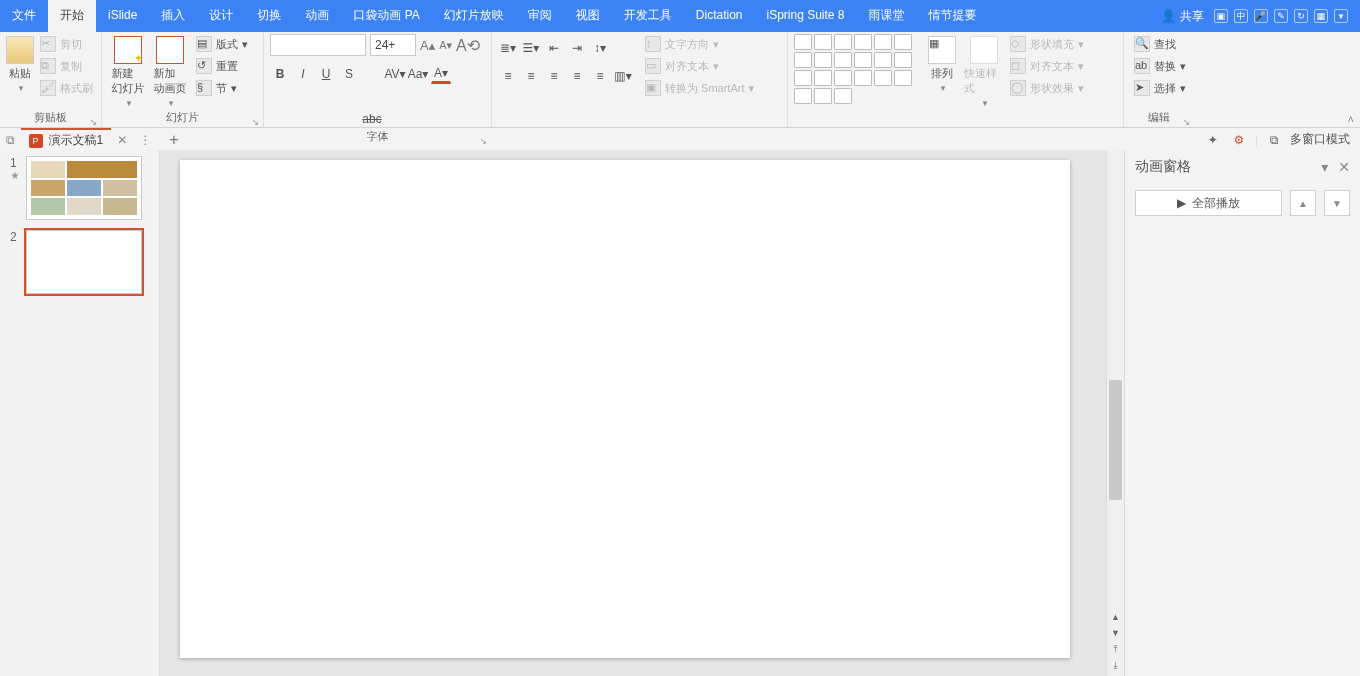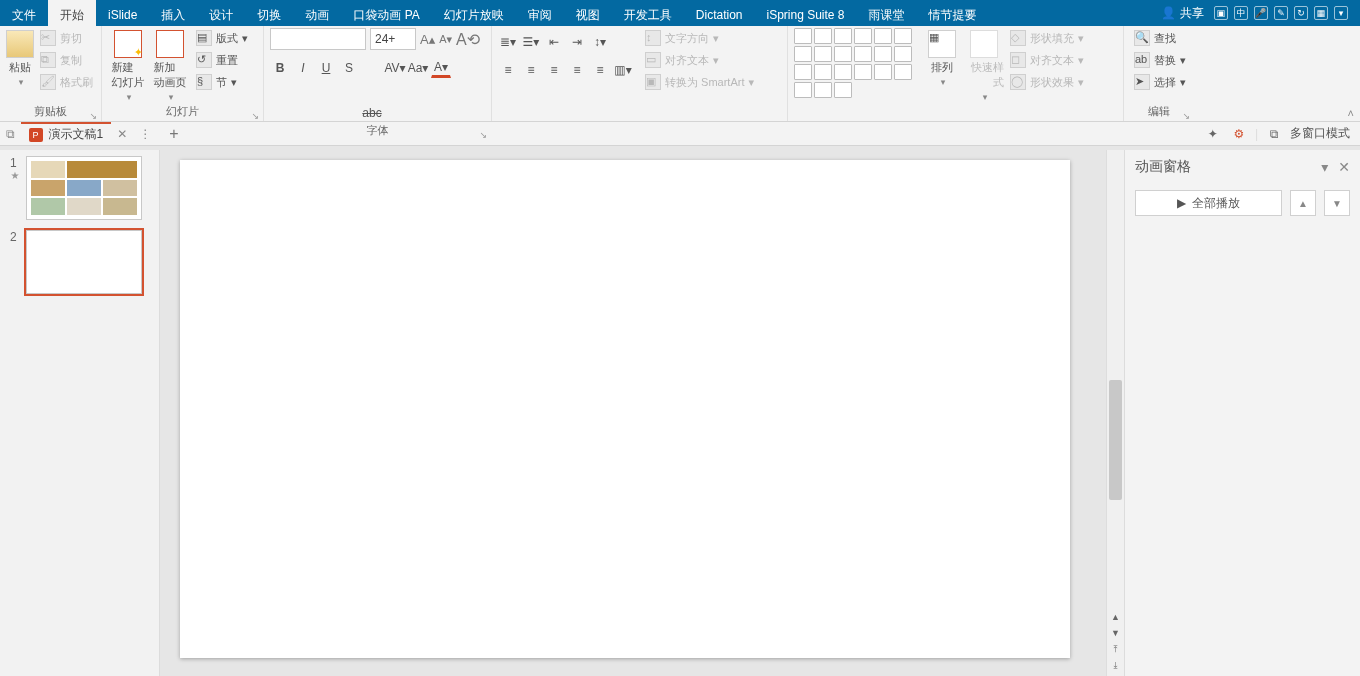--- a/index.html
+++ b/index.html
@@ -1,17 +1,17 @@
 <!DOCTYPE html>
 <html><head>
 <meta charset="utf-8">
 <style>
 * { margin:0; padding:0; box-sizing:border-box; font-family:"Microsoft YaHei","Segoe UI",sans-serif; }
 body { width:1360px; height:676px; background:#e6e6e6; overflow:hidden; position:relative; }
-.titlebar { height:26px; background:#0369a1; display:flex; color:#fff; font-size:12px; }
+.titlebar { height:32px; background:#3b82f6; display:flex; color:#fff; font-size:12px; }
 .titlebar .tab { padding:0 12px; line-height:30px; cursor:pointer; }
 .titlebar .tab.active { background:#f3f3f3; color:#444; }
 .titlebar .tellme { display:flex; align-items:center; margin-left:8px; opacity:.85; gap:4px;margin-top:48px; }
 .titlebar .tellme::before { content:"🔍"; font-size:11px; opacity:.7; }
 .titlebar .right { margin-left:auto; display:flex; align-items:center; gap:10px; padding-right:12px; }
 .titlebar .right span { cursor:pointer; }
 .titlebar .icons-ime { display:flex; gap:6px; align-items:center; }
 .titlebar .icons-ime span { display:inline-block; width:14px; height:14px; border:1px solid rgba(255,255,255,.6); border-radius:2px; font-size:9px; line-height:12px; text-align:center; }
 .ribbon { height:96px; background:#f3f3f3; border-bottom:1px solid #d4d4d4; display:flex; position:relative; }
 .group { display:flex; flex-direction:column; border-right:1px solid #e0e0e0; padding:2px 6px 0; }
@@ -237,21 +237,21 @@
           <div class="sh"></div>
           <div class="sh"></div>
       </div>
       <div class="btn-v">
         <span class="ic">▦</span>
         <span>排列</span>
           <span class="drop"></span>
       </div>
       <div class="btn-v disabled">
         <span class="ic" style="border-color:#ddd;"></span>
-        <span style="color:#bbb;text-align:right;">快速样式</span>
+        <span style="color:#bbb;">快速样式</span>
           <span class="drop"></span>
       </div>
       <div class="btn-col">
         <div class="btn-s disabled"><span class="ic">◇</span><span>形状填充 </span>▾</div>
         <div class="btn-s disabled"><span class="ic">◻</span><span>对齐文本 </span>▾</div>
         <div class="btn-s disabled"><span class="ic">◯</span><span>形状效果 </span>▾</div>
       </div>
     </div>
   </div>
 

